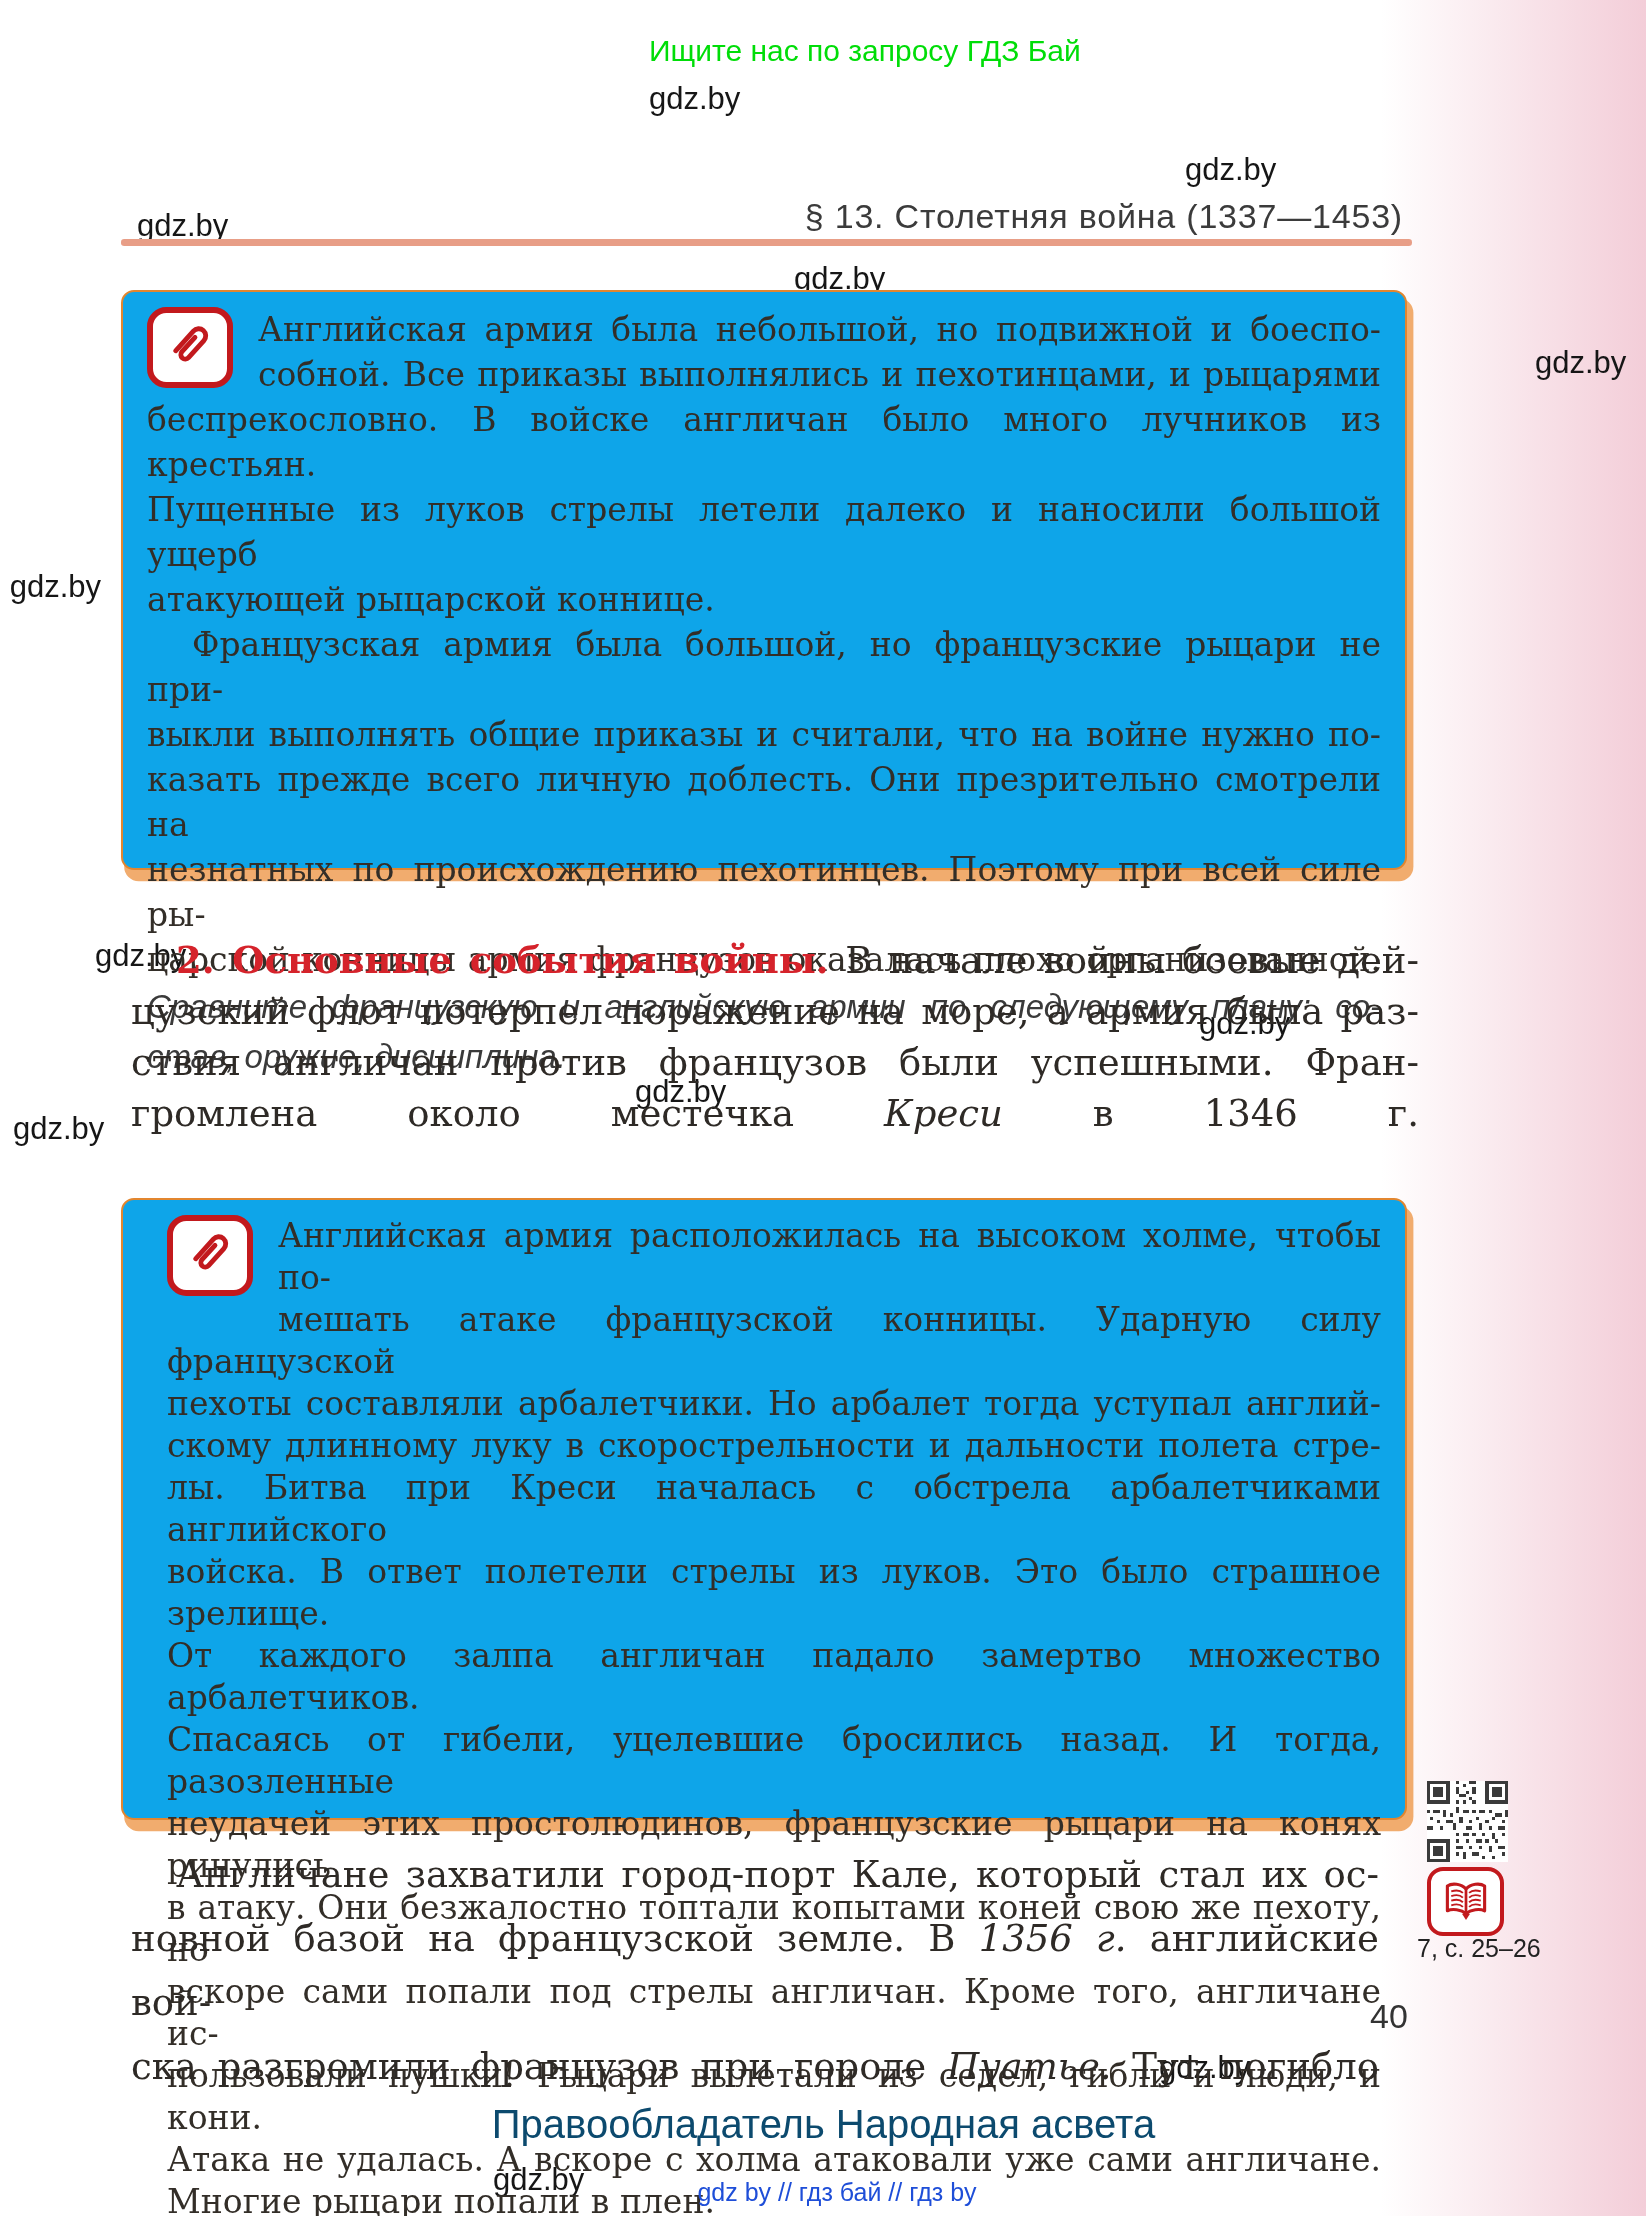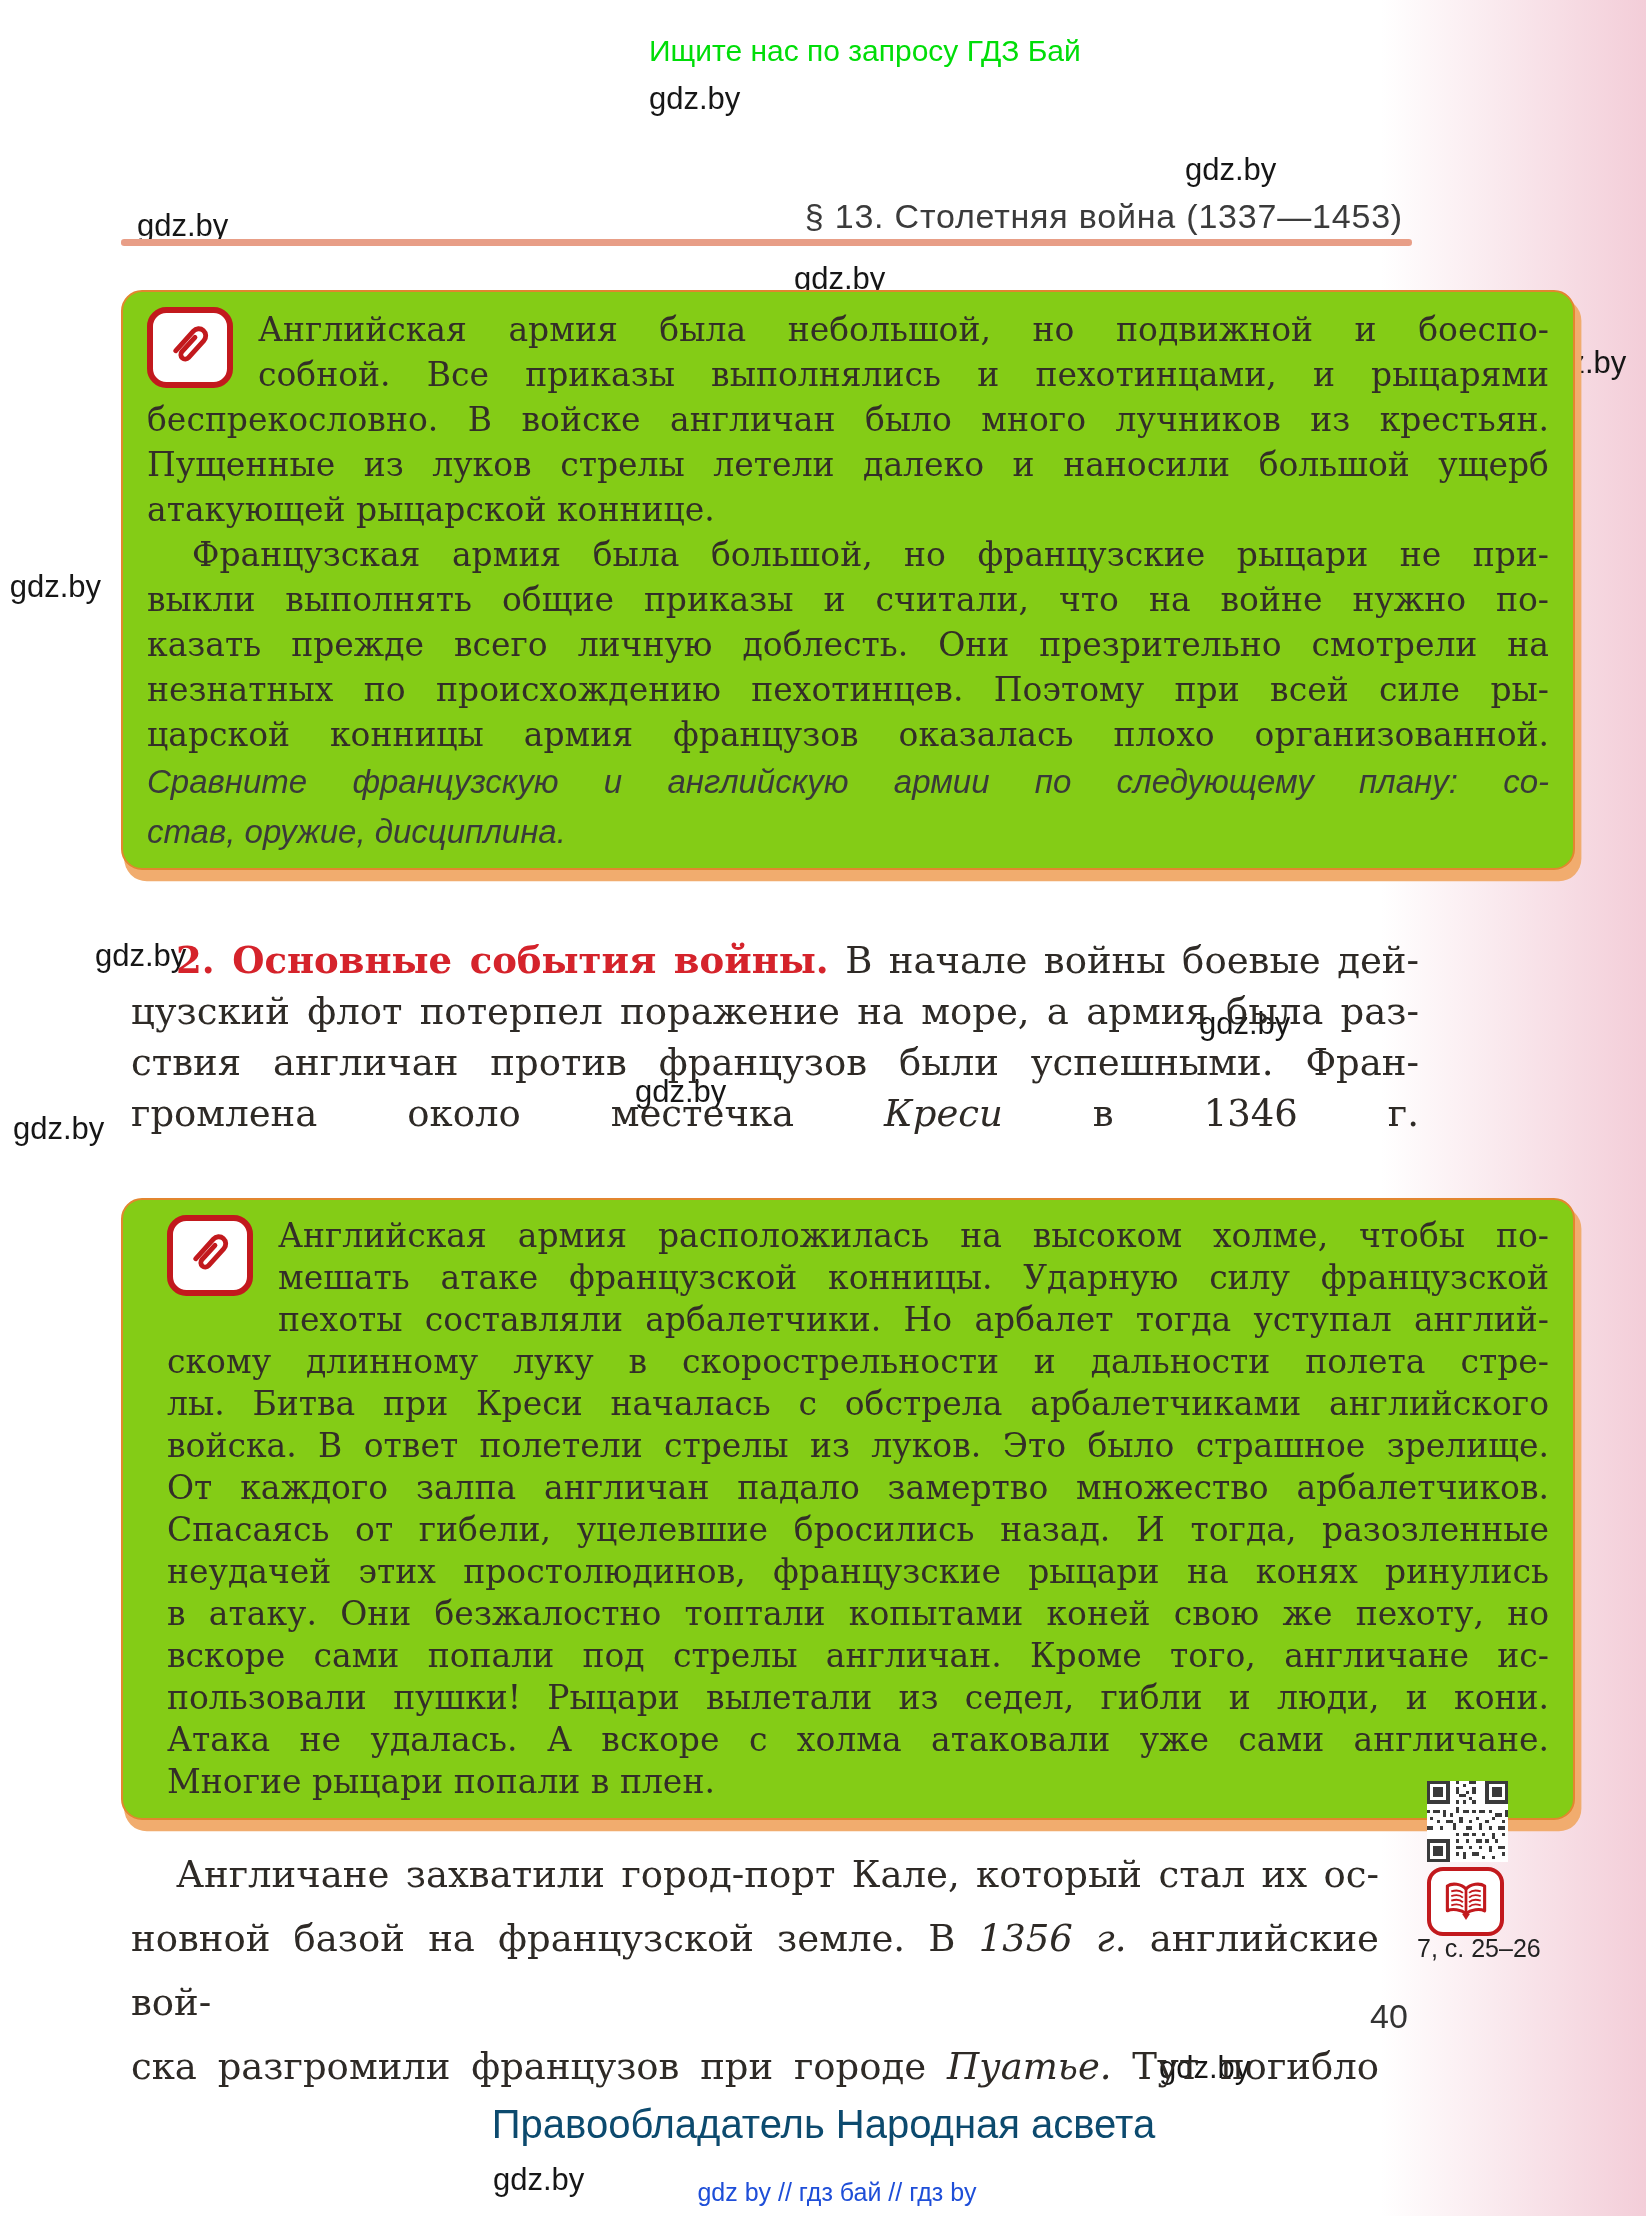--- a/index.html
+++ b/index.html
@@ -9,22 +9,22 @@
   }
   .pink-grad{position:absolute; top:0; right:0; width:266px; height:2216px;
     background:linear-gradient(90deg, rgba(243,205,216,0) 0%, #f3cdd8 100%);}
   .green-notice{position:absolute; left:649px; top:6.4px; font-family:"Liberation Sans",sans-serif;
     font-size:30px; color:#00dd08; white-space:nowrap;margin-top:28px;}
   .wm{position:absolute; font-family:"Liberation Sans",sans-serif; font-size:31px; color:#161616; white-space:nowrap;}
   .title{position:absolute; right:244px; top:197px; font-family:"Liberation Sans",sans-serif;
     font-size:34px; color:#3b3b3b; white-space:nowrap; letter-spacing:0.8px;}
   .rule{position:absolute; left:121px; top:239px; width:1291px; height:7.3px; background:#e89e87; border-radius:3.2px;}
 
-  .note-box{position:absolute; left:121px; width:1454px; box-sizing:border-box;
-    background:#84cc16; border:2.4px solid #e2862f; border-radius:21px;
+  .note-box{position:absolute; left:121px; width:1286px; box-sizing:border-box;
+    background:#0ea5e9; border:2.4px solid #e2862f; border-radius:13px;
     box-shadow:4.8px 9.7px 0 1.6px #f1ac6e; padding:14.5px 24px 16px 24px; color:#332e28;}
   .note-box.b1{top:290px; height:580px;}
   .note-box.b2{top:1198px; height:622px;padding-left:44px;}
   .icon-float{float:left; width:111px; height:90px;}
   .clip-badge{width:74px; height:69px; background:#ffffff; border:6.4px solid #c2191d; border-radius:19.3px;
     display:flex; align-items:center; justify-content:center;}
   .note-box .tl{font-size:33px; line-height:45px; text-align:justify; text-align-last:justify;}
   .note-box.b2 .tl{line-height:42px;}
   .tl.last{text-align-last:left;}
   .tl.indent{text-indent:45px;}

